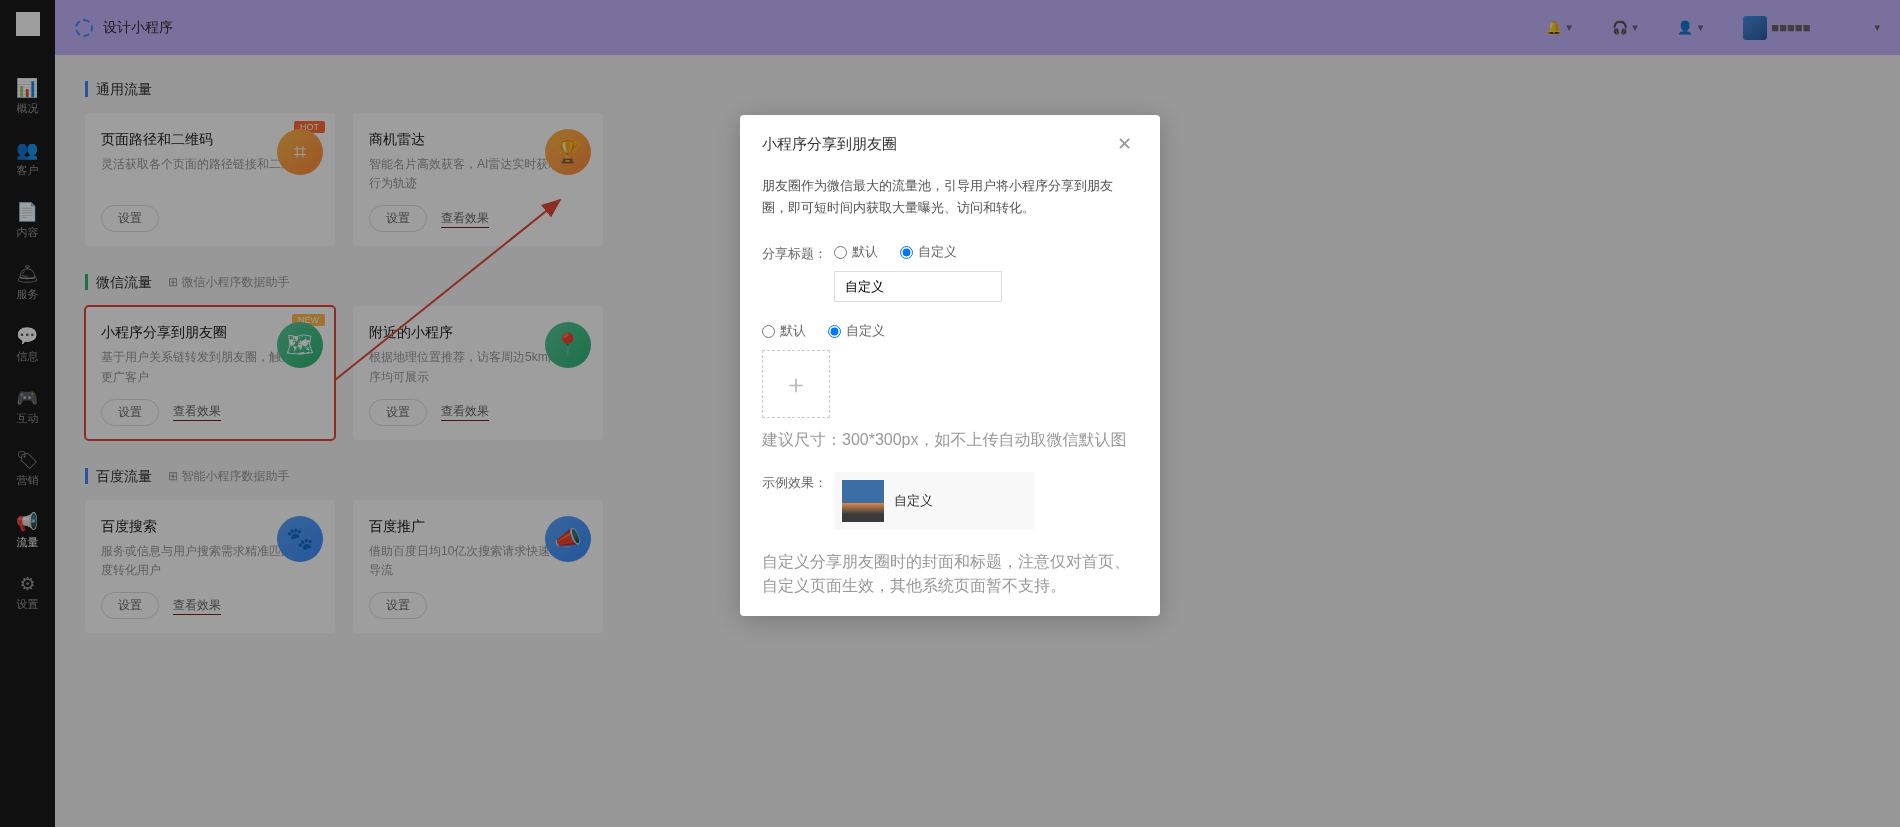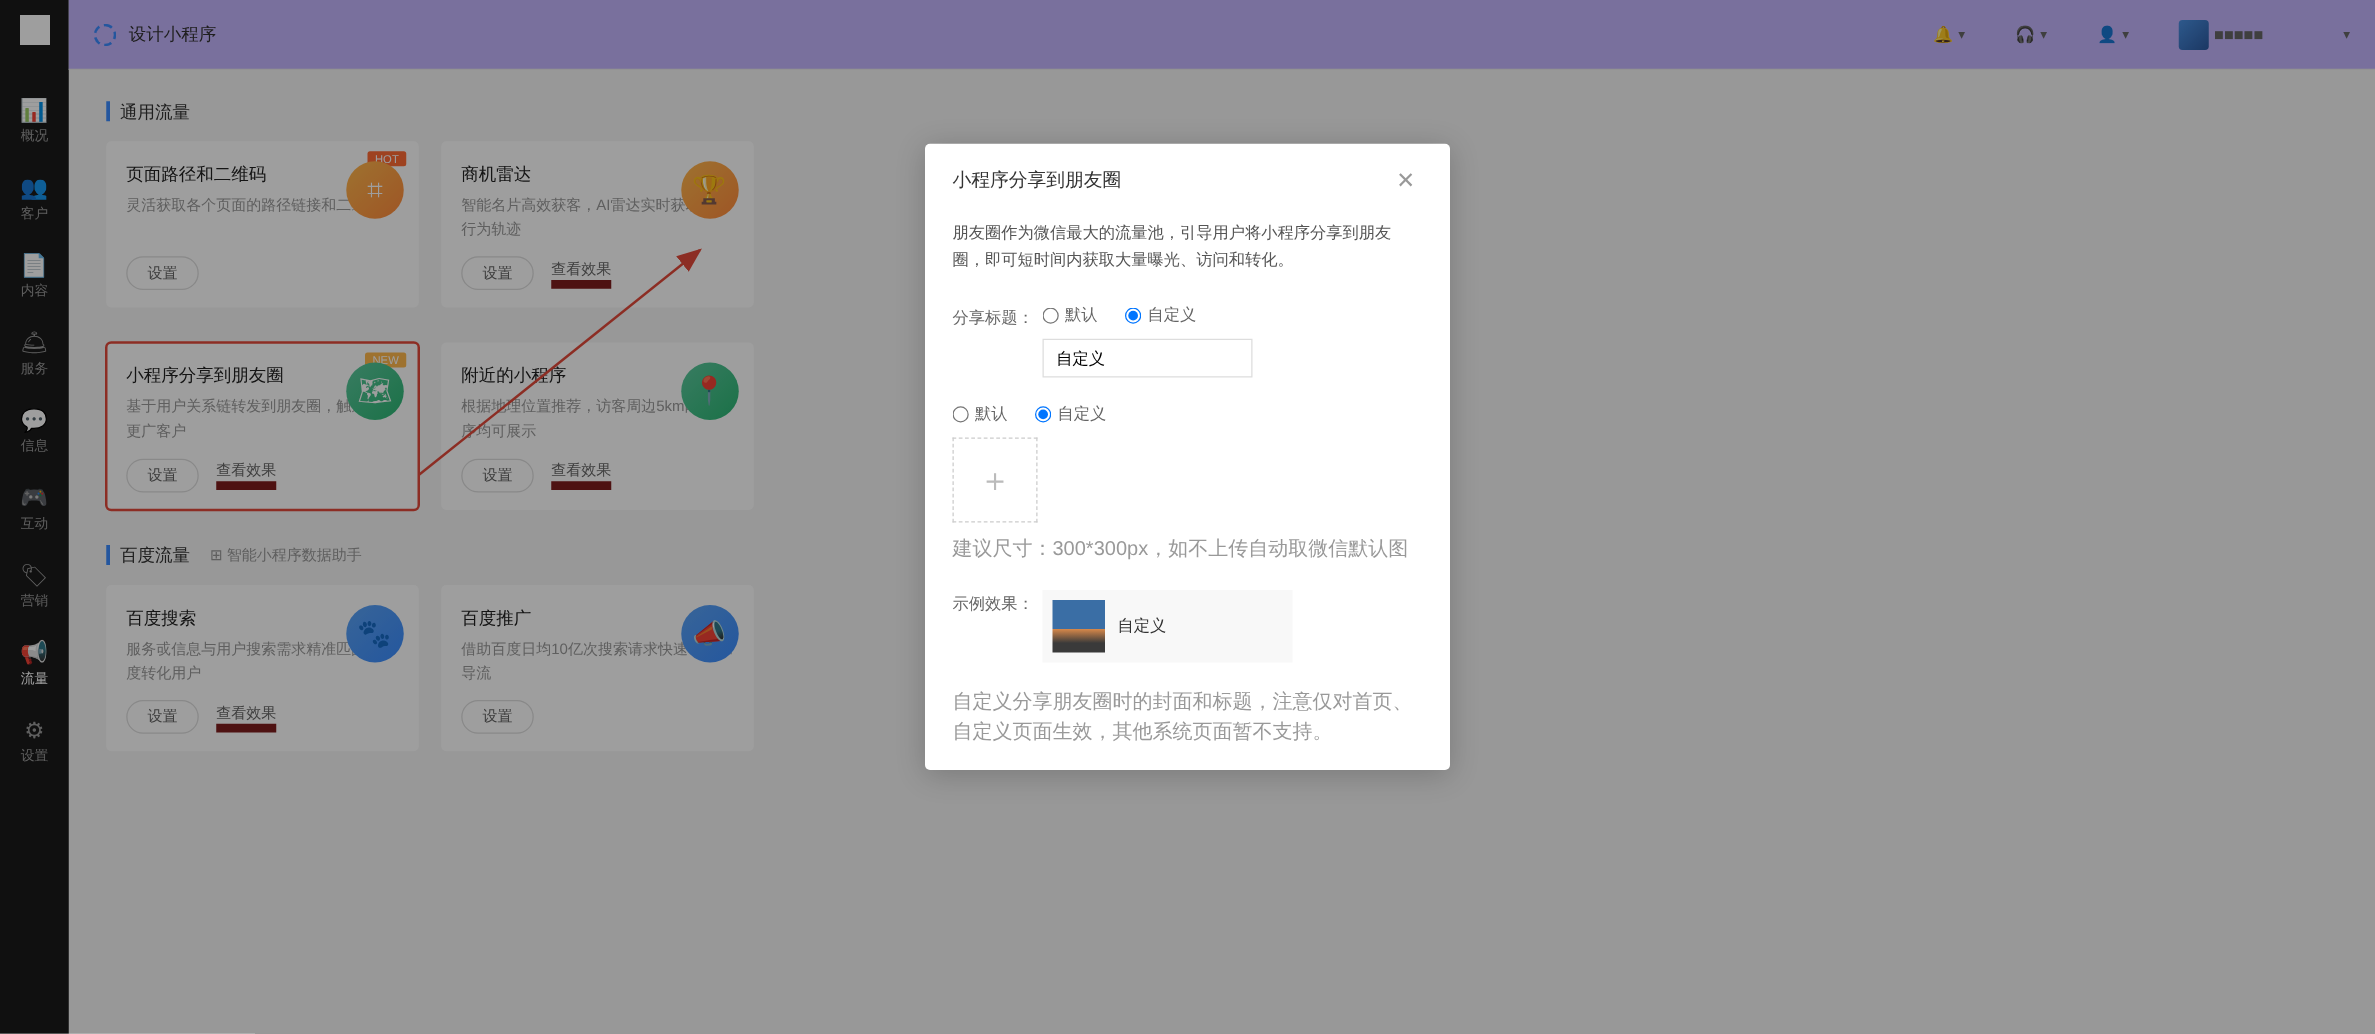--- a/index.html
+++ b/index.html
@@ -31,21 +31,21 @@
 .card .tag{position:absolute;top:8px;right:10px;background:#ff6b35;color:#fff;font-size:9px;padding:1px 6px;border-radius:2px}
 .card .tag.new{background:#ffb84d}
 .card h4{font-size:14px;font-weight:500;margin-bottom:6px;color:#222}
 .card p{font-size:12px;color:#999;line-height:1.6;min-height:38px;margin-bottom:12px}
 .card .icon{position:absolute;top:16px;right:12px;width:46px;height:46px;border-radius:50%;display:flex;align-items:center;justify-content:center;font-size:22px;color:#fff}
 .card .icon.orange{background:linear-gradient(135deg,#ffb84d,#ff8a3d)}
 .card .icon.green{background:linear-gradient(135deg,#5cc99e,#2bb673)}
 .card .icon.blue{background:linear-gradient(135deg,#5ba3f5,#3b8cff)}
 .card .actions{display:flex;align-items:center;gap:14px}
 .btn-set{border:1px solid #ddd;background:#fff;padding:4px 16px;border-radius:14px;font-size:12px;color:#666;cursor:pointer}
-.link{font-size:12px;color:#666;border-bottom:7px solid #7f1d1d;cursor:pointer}
+.link{font-size:12px;color:#666;border-bottom:1px solid #7f1d1d;cursor:pointer}
 .overlay{position:absolute;inset:0;background:rgba(0,0,0,.38);display:flex;align-items:flex-start;justify-content:center;padding-top:115px}
 .modal{width:420px;background:#fff;border-radius:4px;box-shadow:0 4px 24px rgba(0,0,0,.2)}
 .modal-head{display:flex;align-items:center;padding:16px 22px 10px}
 .modal-head h3{font-size:15px;font-weight:500}
 .modal-head .close{margin-left:auto;font-size:18px;color:#999;cursor:pointer;padding:2px 6px}
 .modal-body{padding:8px 22px 18px}
 .modal-body .intro{font-size:13px;color:#555;line-height:1.7;margin-bottom:24px}
 .form-row{display:flex;margin-bottom:20px;font-size:13px}
 .form-row .flabel{width:72px;color:#666;padding-top:2px}
 .form-row .fcontent{flex:1}
@@ -142,20 +142,25 @@
               <h4>商机雷达</h4>
               <p>智能名片高效获客，AI雷达实时获取访客行为轨迹</p>
               <div class="actions">
                 <button class="btn-set">设置</button>
                 <span class="link">查看效果</span>
               </div>
             </div>
           </div>
         </div>
         <div class="section">
+          <div class="section-head">
+            <span class="bar green"></span>
+            <h3>微信流量</h3>
+            <span class="helper">⊞ 微信小程序数据助手</span>
+          </div>
           <div class="cards">
             <div class="card highlight">
               <span class="tag new">NEW</span>
               <div class="icon green">🗺</div>
               <h4>小程序分享到朋友圈</h4>
               <p>基于用户关系链转发到朋友圈，触达更多更广客户</p>
               <div class="actions">
                 <button class="btn-set">设置</button>
                 <span class="link">查看效果</span>
               </div>

